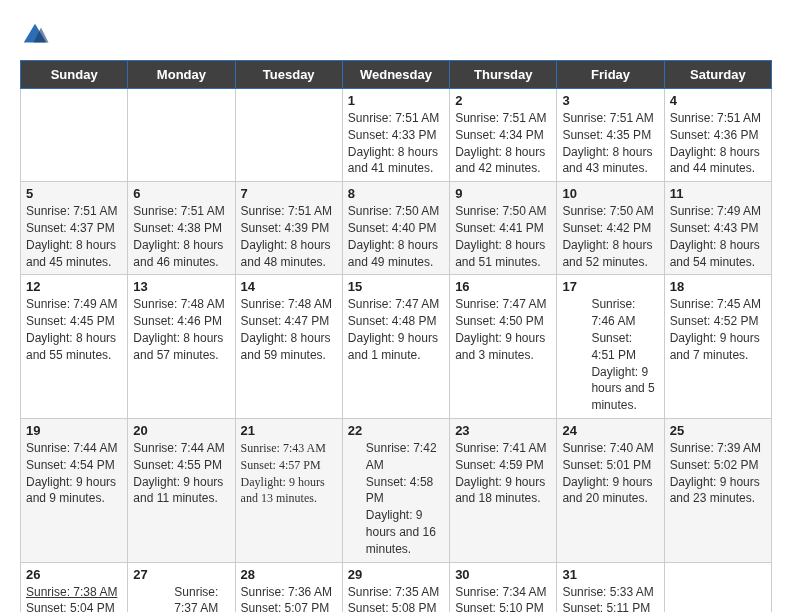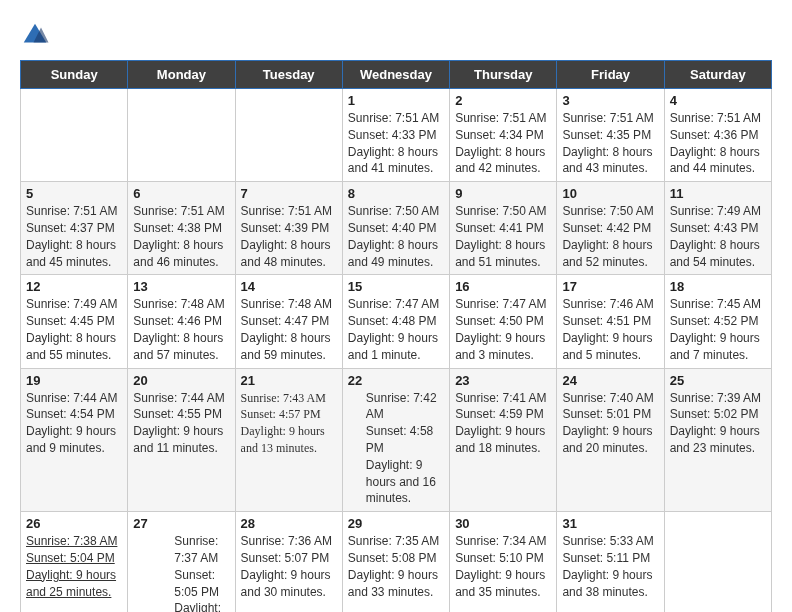--- a/index.html
+++ b/index.html
@@ -223,21 +223,21 @@
 Daylight: 9 hours and 1 minute.</div>
         </td>
         <td>
           <div class="day-num">16</div>
           <div class="day-info" style="white-space: pre-line;">Sunrise: 7:47 AM
 Sunset: 4:50 PM
 Daylight: 9 hours and 3 minutes.</div>
         </td>
         <td>
           <div class="day-num">17</div>
-          <div class="day-info" style="white-space: pre-line;">Sunrise: 7:46 AM
+          <div class="day-info" style="white-space: pre-line; margin-left: 29px;">Sunrise: 7:46 AM
 Sunset: 4:51 PM
 Daylight: 9 hours and 5 minutes.</div>
         </td>
         <td>
           <div class="day-num">18</div>
           <div class="day-info" style="white-space: pre-line;">Sunrise: 7:45 AM
 Sunset: 4:52 PM
 Daylight: 9 hours and 7 minutes.</div>
         </td>
       </tr>

